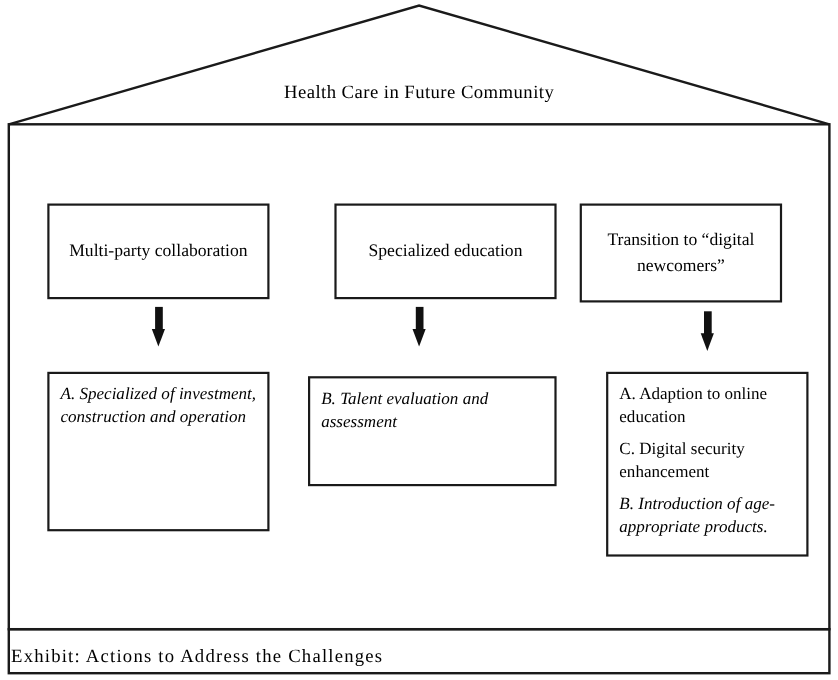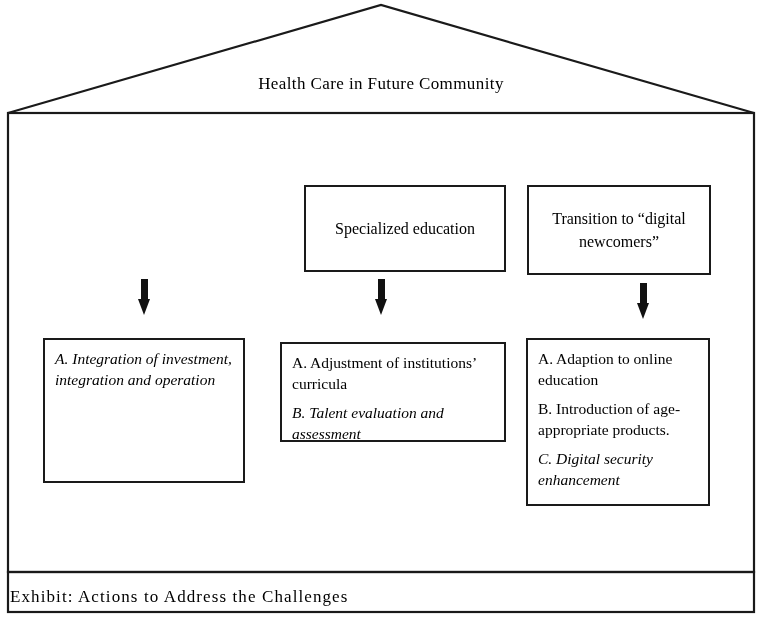--- a/index.html
+++ b/index.html
@@ -104,21 +104,21 @@
   .outcome-box {
     position: absolute;
     border: 2px solid #1a1a1a;
     box-sizing: border-box;
     font-size: 15.5px;
     line-height: 1.33;
     padding: 9px 9px 9px 10px;
   }
   .out-1 { left: 43px; top: 338px; width: 202px; height: 145px; }
   .out-2 { left: 280px; top: 342px; width: 226px; height: 100px; }
-  .out-3 { left: 526px; top: 338px; width: 184px; height: 168px; }
+  .out-3 { left: 551px; top: 338px; width: 184px; height: 168px; }
 
   .outcome-box p {
     margin: 0 0 9px 0;
   }
   .outcome-box p:last-child {
     margin-bottom: 0;
     font-style: italic;
   }
 </style>
 </head>
@@ -127,53 +127,55 @@
 <div id="stage">
 
   <svg id="house-svg" viewBox="0 0 762 618">
     <polyline points="8,113 381,5 754,113" fill="none" stroke="#1a1a1a" stroke-width="2.2"></polyline>
     <rect x="8" y="113" width="746" height="459" fill="none" stroke="#1a1a1a" stroke-width="2.2"></rect>
     <rect x="8" y="572" width="746" height="40" fill="none" stroke="#1a1a1a" stroke-width="2.2"></rect>
   </svg>
 
   <div class="roof-title">Health Care in Future Community</div>
 
+  <div class="col col-1">
+    <div class="pillar-box pillar-1">Multi-party collaboration</div>
+  </div>
   <div class="arrow-wrap arrow-1">
     <div class="arrow-shape">
       <span class="shaft"></span>
       <span class="head"></span>
     </div>
   </div>
   <div class="outcome-box out-1">
-    <p>A. Integration of investment, integration and operation</p>
+    <p>A. Specialized of investment, construction and operation</p>
   </div>
 
   <div class="col col-2">
     <div class="pillar-box pillar-2">Specialized education</div>
   </div>
   <div class="arrow-wrap arrow-2">
     <div class="arrow-shape">
       <span class="shaft"></span>
       <span class="head"></span>
     </div>
   </div>
   <div class="outcome-box out-2">
-    <p>A. Adjustment of institutions’ curricula</p>
     <p>B. Talent evaluation and   assessment</p>
   </div>
 
   <div class="col col-3">
     <div class="pillar-box pillar-3">Transition to “digital newcomers”</div>
   </div>
   <div class="arrow-wrap arrow-3">
     <div class="arrow-shape">
       <span class="shaft"></span>
       <span class="head"></span>
     </div>
   </div>
   <div class="outcome-box out-3">
     <p>A. Adaption to online education</p>
+    <p>C. Digital security enhancement</p>
     <p>B. Introduction of age-appropriate products.</p>
-    <p>C. Digital security enhancement</p>
   </div>
 
   <div class="footer-title">Exhibit: Actions to Address the Challenges</div>
 </div>
 
 </body></html>

